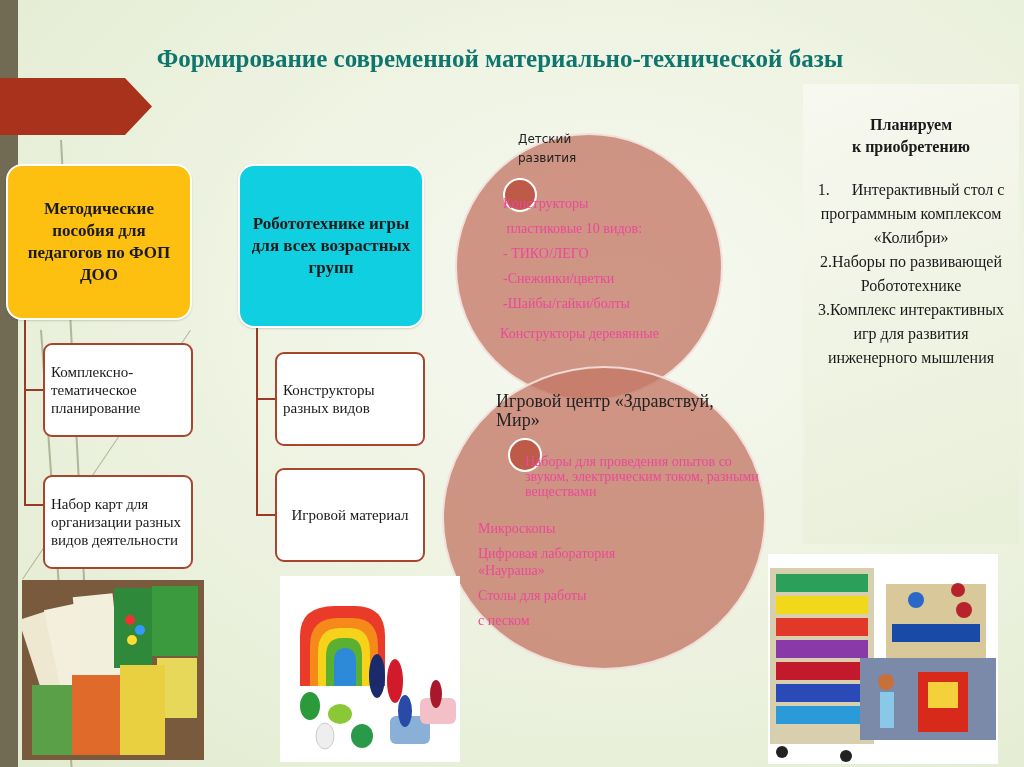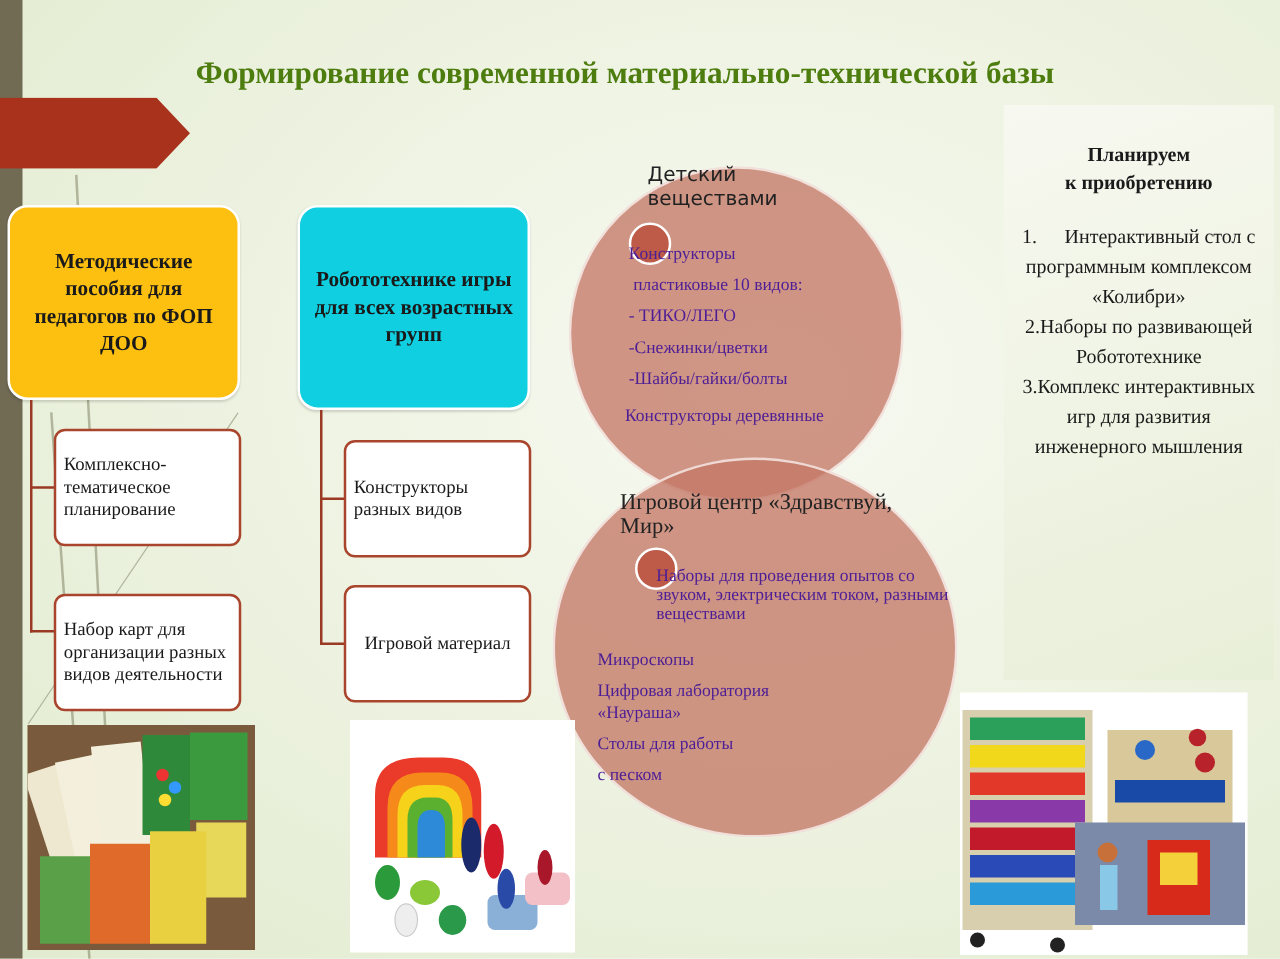--- a/index.html
+++ b/index.html
@@ -19,21 +19,21 @@
     background: #a8321b;
     clip-path: polygon(0 0, 125px 0, 152px 50%, 125px 100%, 0 100%);
   }
   .deco-line {
     position: absolute; background: #8a8e70; opacity: 0.6;
     transform-origin: top left;
   }
   .title {
     position: absolute; left: 60px; top: 42px; width: 880px;
     text-align: center; font-weight: bold; font-size: 25px; line-height: 34px;
-    color: #4d7c0f;
+    color: #0f766e;
   }
   .main-box {
     position: absolute; border-radius: 16px; border: 2px solid #fff;
     display: flex; align-items: center; justify-content: center;
     text-align: center; font-size: 17px; line-height: 22px; padding: 8px;
     box-shadow: 0 1px 2px rgba(0,0,0,0.15);
     font-weight: bold;
   }
   .box-yellow { left: 6px; top: 164px; width: 186px; height: 156px; background: #fdc010; }
   .box-cyan { left: 238px; top: 164px; width: 186px; height: 164px; background: #0fcfe0; }
@@ -48,24 +48,24 @@
     background: rgba(196, 120, 102, 0.78);
     border: 2px solid rgba(255,255,255,0.7);
   }
   .circle-top { left: 455px; top: 133px; width: 268px; height: 268px; }
   .circle-bottom { left: 442px; top: 366px; width: 324px; height: 304px; }
   .bullet-dot {
     position: absolute; width: 34px; height: 34px; border-radius: 50%;
     background: #bd5a48; border: 2px solid #fff;
   }
   .circle-heading {
-    position: absolute; font-family: "DejaVu Sans", sans-serif; font-size: 16px;
+    position: absolute; font-family: "DejaVu Sans", sans-serif; font-size: 12px;
     line-height: 19px; color: #222;
   }
-  .circle-text { position: absolute; font-size: 14px; line-height: 17px; color: #4c1d95; }
+  .circle-text { position: absolute; font-size: 14px; line-height: 17px; color: #ec4899; }
   .plan-panel {
     position: absolute; left: 803px; top: 84px; width: 216px; height: 460px;
     background: linear-gradient(160deg, #f7f8f0, #e8efd8);
     text-align: center;
   }
   .plan-title { font-weight: bold; font-size: 16px; line-height: 22px; margin-top: 30px; }
   .plan-body { font-size: 16px; line-height: 24px; margin-top: 20px; padding: 0 10px; }
   .photo { position: absolute; overflow: hidden; }
   .photo-books { left: 22px; top: 580px; width: 182px; height: 180px; background: #8a6a4a; }
   .photo-rainbow { left: 280px; top: 576px; width: 180px; height: 186px; background: #fff; }
@@ -107,21 +107,21 @@
 <div class="sub-box" style="left:275px;top:352px;width:150px;height:94px;">
   <span>Конструкторы разных видов</span>
 </div>
 <div class="sub-box" style="left:275px;top:468px;width:150px;height:94px;">
   <span>Игровой материал</span>
 </div>
 
 <div class="circle circle-top"></div>
 <div class="circle-heading" style="left:518px;top:130px;">
   <div>Детский</div>
-  <div>веществами</div>
+  <div>развития</div>
 </div>
 <div class="bullet-dot" style="left:503px;top:178px;"></div>
 <div class="circle-text" style="left:503px;top:195px;">
   <div style="height:25px;">Конструкторы</div>
   <div style="height:25px;white-space:pre;"> пластиковые 10 видов:</div>
   <div style="height:25px;">- ТИКО/ЛЕГО</div>
   <div style="height:25px;">-Снежинки/цветки</div>
   <div style="height:30px;">-Шайбы/гайки/болты</div>
   <div style="margin-left:-3px;">Конструкторы деревянные</div>
 </div>

